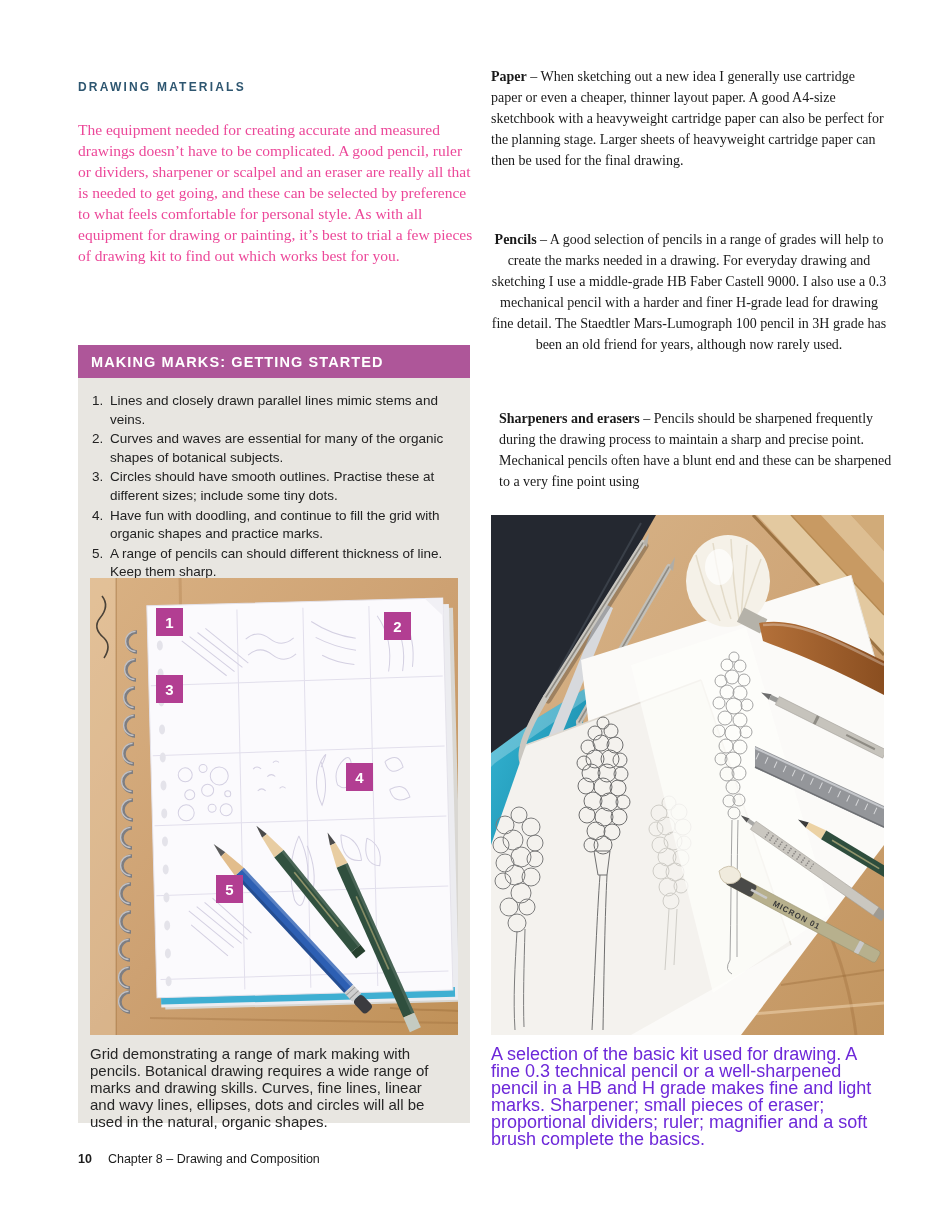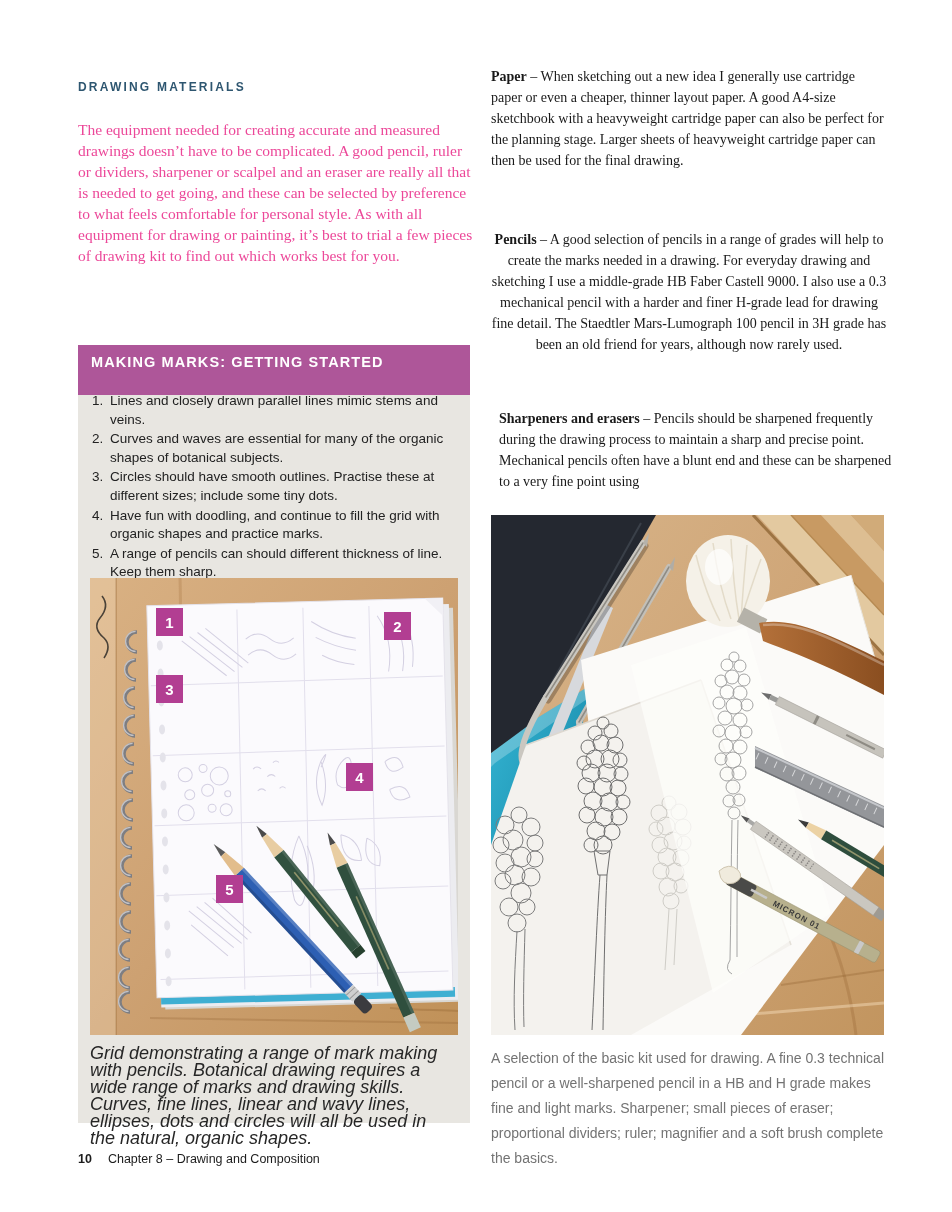--- a/index.html
+++ b/index.html
@@ -14,54 +14,54 @@
     font-size:12px;font-weight:bold;letter-spacing:2.2px;color:#2e5670;
   }
   .intro{
     left:78px;top:119px;width:398px;
     font-family:"Liberation Serif",serif;font-size:15.5px;line-height:21px;color:#ec4899;
   }
   .panel{
     left:78px;top:345px;width:392px;height:778px;background:#e8e6e1;
   }
   .panel-banner{
-    position:absolute;left:0;top:0;width:392px;height:50px;background:#ae5699;
+    position:absolute;left:0;top:0;width:392px;height:33px;background:#ae5699;
     color:#ffffff;font-weight:bold;font-size:14.5px;letter-spacing:1.1px;
     line-height:34px;padding-left:13px;box-sizing:border-box;
   }
   .instruction-list{
     position:absolute;left:12px;top:47px;width:368px;
     font-size:13.5px;line-height:18.6px;color:#222222;
   }
   .instruction-list .li{display:flex;margin-bottom:1px;}
   .instruction-list .num{width:18px;flex:0 0 18px;text-align:left;padding-left:2px;}
   .instruction-list .txt{flex:1;}
   .photo-left{
     position:absolute;left:12px;top:233px;width:368px;height:457px;
   }
   .photo-left svg{display:block;}
   .fig-marker{
     position:absolute;width:27px;height:28px;background:#b23e92;
     color:#fff;font-weight:bold;font-size:15px;display:flex;align-items:center;justify-content:center;
   }
   .figure-caption{
     position:absolute;left:12px;top:700px;width:360px;
-    font-size:18px;line-height:17px;color:#262626;font-style:italic;
+    font-size:15px;line-height:17px;color:#262626;
   }
   
   .rc-para{
     left:491px;width:396px;
     font-family:"Liberation Serif",serif;font-size:14px;line-height:21px;color:#191919;
   }
   .rc-para b{font-weight:bold;}
   .photo-right{left:491px;top:515px;width:393px;height:520px;}
   .photo-right svg{display:block;}
   .caption-right{
     left:491px;top:1046px;width:393px;
-    font-size:14px;line-height:25px;color:#737373;
+    font-size:18px;line-height:17px;color:#6d28d9;
   }
   
   .page-footer{
     left:78px;top:1152px;width:600px;font-size:12.5px;color:#1c1c1c;
   }
   .page-footer .pnum{font-weight:bold;margin-right:16px;text-align:right;}
 </style>
 </head>
 <body>
 

